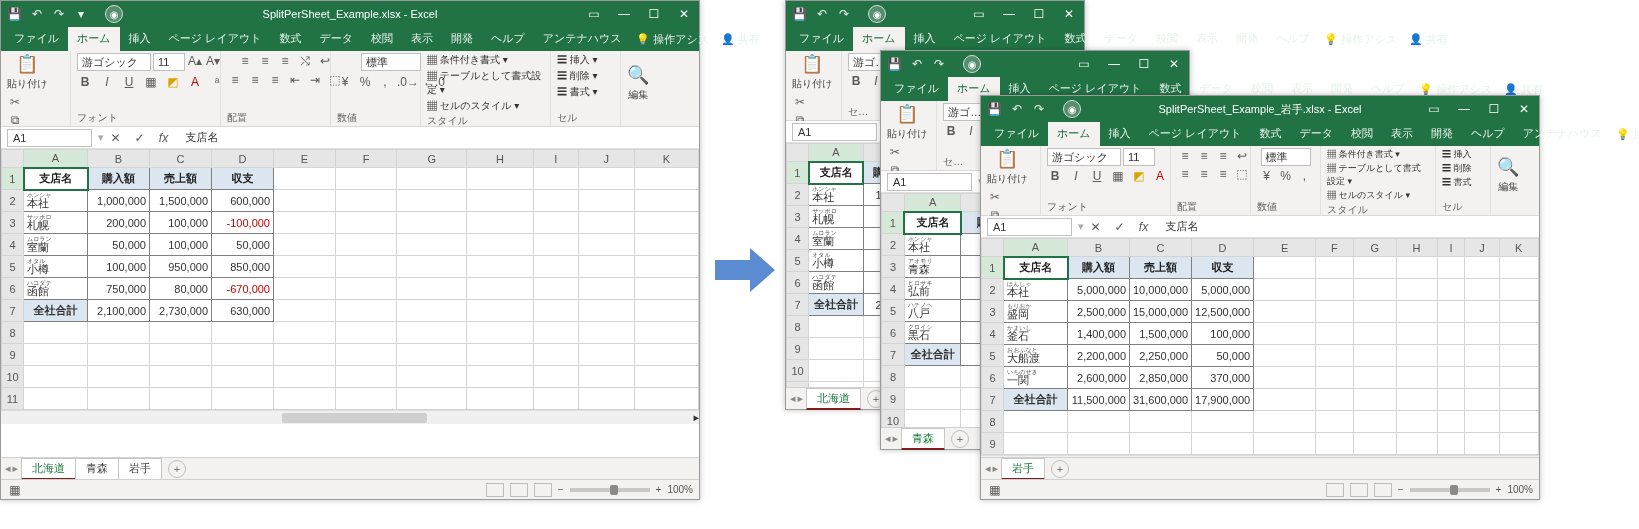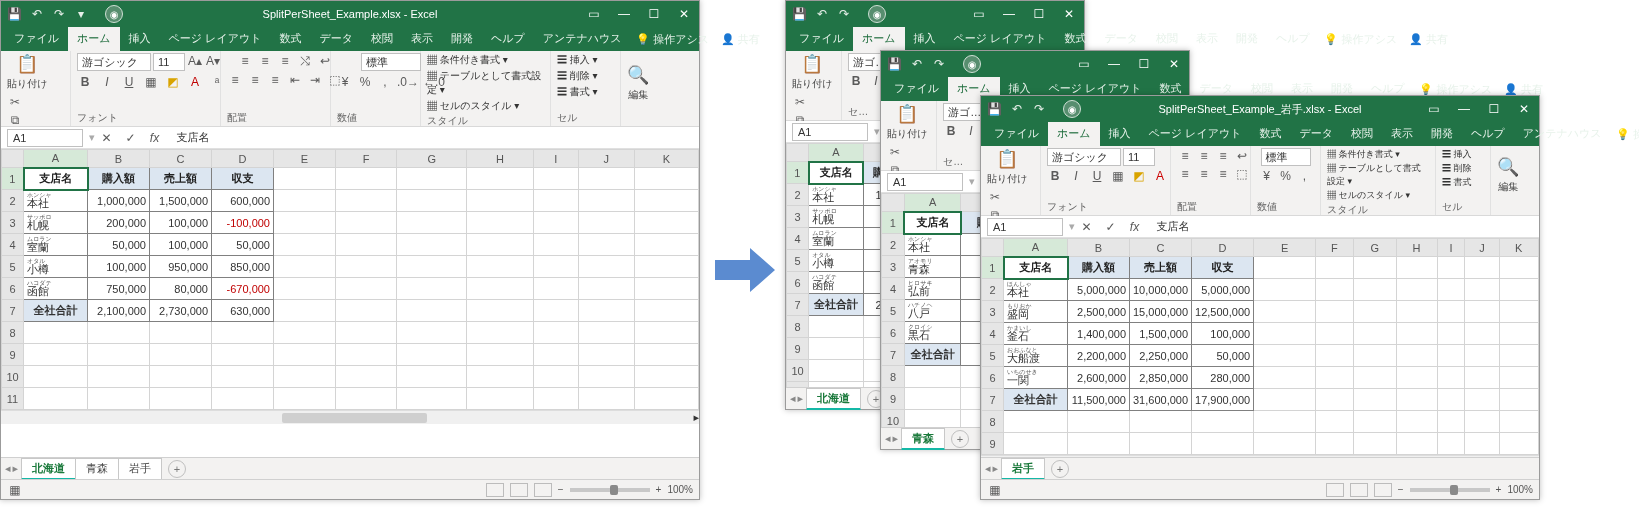--- a/index.html
+++ b/index.html
@@ -22,21 +22,21 @@
   .ribbon.small{height:70px}
   .rgroup{border-right:1px solid #e1e1e1;display:flex;flex-direction:column;padding:2px 6px 1px;justify-content:space-between}
   .rgroup .tools{display:flex;align-items:center;gap:3px;flex:1;flex-wrap:wrap}
   .rgroup .lbl{text-align:left;font-size:10px;color:#666;padding-top:1px}
   .ico{display:inline-flex;align-items:center;justify-content:center;font-size:12px;color:#5a5a5a;min-width:16px;height:16px}
   .btn-big{display:flex;flex-direction:column;align-items:center;font-size:10px;color:#444;gap:2px}
   .btn-big .glyph{font-size:18px}
   .fontbox,.sizebox{border:1px solid #c0c0c0;background:#fff;height:18px;font-size:11px;display:flex;align-items:center;padding:0 4px}
   .fontbox{width:74px} .sizebox{width:32px}
   .namebox-row{height:22px;display:flex;align-items:center;border-bottom:1px solid #e0e0e0;background:#fff}
-  .namebox{width:76px;border:1px solid #c0c0c0;height:18px;display:flex;align-items:center;padding:0 5px;margin:0 6px;font-size:11px}
+  .namebox{width:85px;border:1px solid #c0c0c0;height:18px;display:flex;align-items:center;padding:0 5px;margin:0 6px;font-size:11px}
   .fx-tools{display:flex;align-items:center;gap:8px;padding-left:4px;color:#888}
   .fx-val{margin-left:6px;color:#333}
   .grid-wrap{flex:1;overflow:hidden;position:relative;background:#fff;display:flex;flex-direction:column}
   .sheet{border-collapse:collapse;font-size:11px;table-layout:fixed}
   .sheet th,.sheet td{border:1px solid #d4d4d4;height:22px;padding:0 3px;overflow:hidden;white-space:nowrap}
   .sheet .colhdr th{background:#e6e6e6;font-weight:normal;color:#555;text-align:center;height:18px}
   .sheet .colhdr th.sel{background:#d6e9d8;border-bottom:2px solid #217346}
   .sheet .rowhdr{background:#e6e6e6;color:#555;text-align:center;width:22px;font-weight:normal}
   .sheet .rowhdr.sel{background:#d6e9d8;border-right:2px solid #217346}
   .sheet .corner{background:#e6e6e6;width:22px}
@@ -44,21 +44,21 @@
   .datahdr{background:#dce6f1;text-align:center;font-weight:bold;color:#222;border:1px solid #808080!important}
   .datatotal{background:#dce6f1;text-align:center;font-weight:bold;border:1px solid #808080!important}
   .branch{text-align:left;border:1px solid #808080!important;line-height:1}
   .branch .ruby{font-size:6px;color:#555;display:block}
   .dval{border:1px solid #808080!important}
   .neg{color:#c00000}
   .selcell{outline:2px solid #217346;outline-offset:-1px;background:#fff}
   .tabsbar{height:22px;border-top:1px solid #d0d0d0;display:flex;align-items:center;background:#f3f2f1;font-size:11px}
   .tabsbar .nav{display:flex;gap:2px;padding:0 4px;color:#888}
   .tabsbar .sheet-tab{padding:2px 10px;border:1px solid #c8c8c8;border-bottom:none;background:#fff;color:#444;margin-left:-1px}
-  .tabsbar .sheet-tab.active{color:#1b7a3c;border-bottom:2px solid #14b8a6;font-weight:bold}
+  .tabsbar .sheet-tab.active{color:#1b7a3c;border-bottom:2px solid #7f1d1d;font-weight:normal}
   .tabsbar .plus{width:18px;height:18px;border:1px solid #c0c0c0;border-radius:9px;display:flex;align-items:center;justify-content:center;margin-left:6px;color:#777}
   .statusbar{height:20px;background:#f3f2f1;border-top:1px solid #d0d0d0;display:flex;align-items:center;font-size:10px;color:#555;padding:0 6px}
   .statusbar .right{margin-left:auto;display:flex;align-items:center;gap:6px}
   .viewbtn{width:18px;height:14px;border:1px solid #bcbcbc;display:inline-block}
   .zoom-slider{width:80px;height:4px;background:#c8c8c8;position:relative}
   .zoom-slider::after{content:"";position:absolute;left:50%;top:-3px;width:8px;height:10px;background:#8a8a8a;border-radius:2px}
   .arrow{position:absolute;left:715px;top:240px;width:60px;height:60px}
   .arrow svg{width:60px;height:60px}
   .scroll-h{height:14px;background:#f0f0f0;border-top:1px solid #ddd;display:flex;align-items:center}
   .scroll-h .track{flex:1;height:14px;position:relative}
@@ -1026,21 +1026,21 @@
               <td></td>
               <td></td>
               <td></td>
               <td></td>
             </tr>
             <tr>
               <th class="rowhdr">6</th>
               <td class="branch"><span class="ruby">いちのせき</span>一関</td>
               <td class="datacell dval">2,600,000</td>
               <td class="datacell dval">2,850,000</td>
-              <td class="datacell dval">280,000</td>
+              <td class="datacell dval">370,000</td>
               <td></td>
               <td></td>
               <td></td>
               <td></td>
               <td></td>
               <td></td>
               <td></td>
             </tr>
             <tr>
               <th class="rowhdr">7</th>

